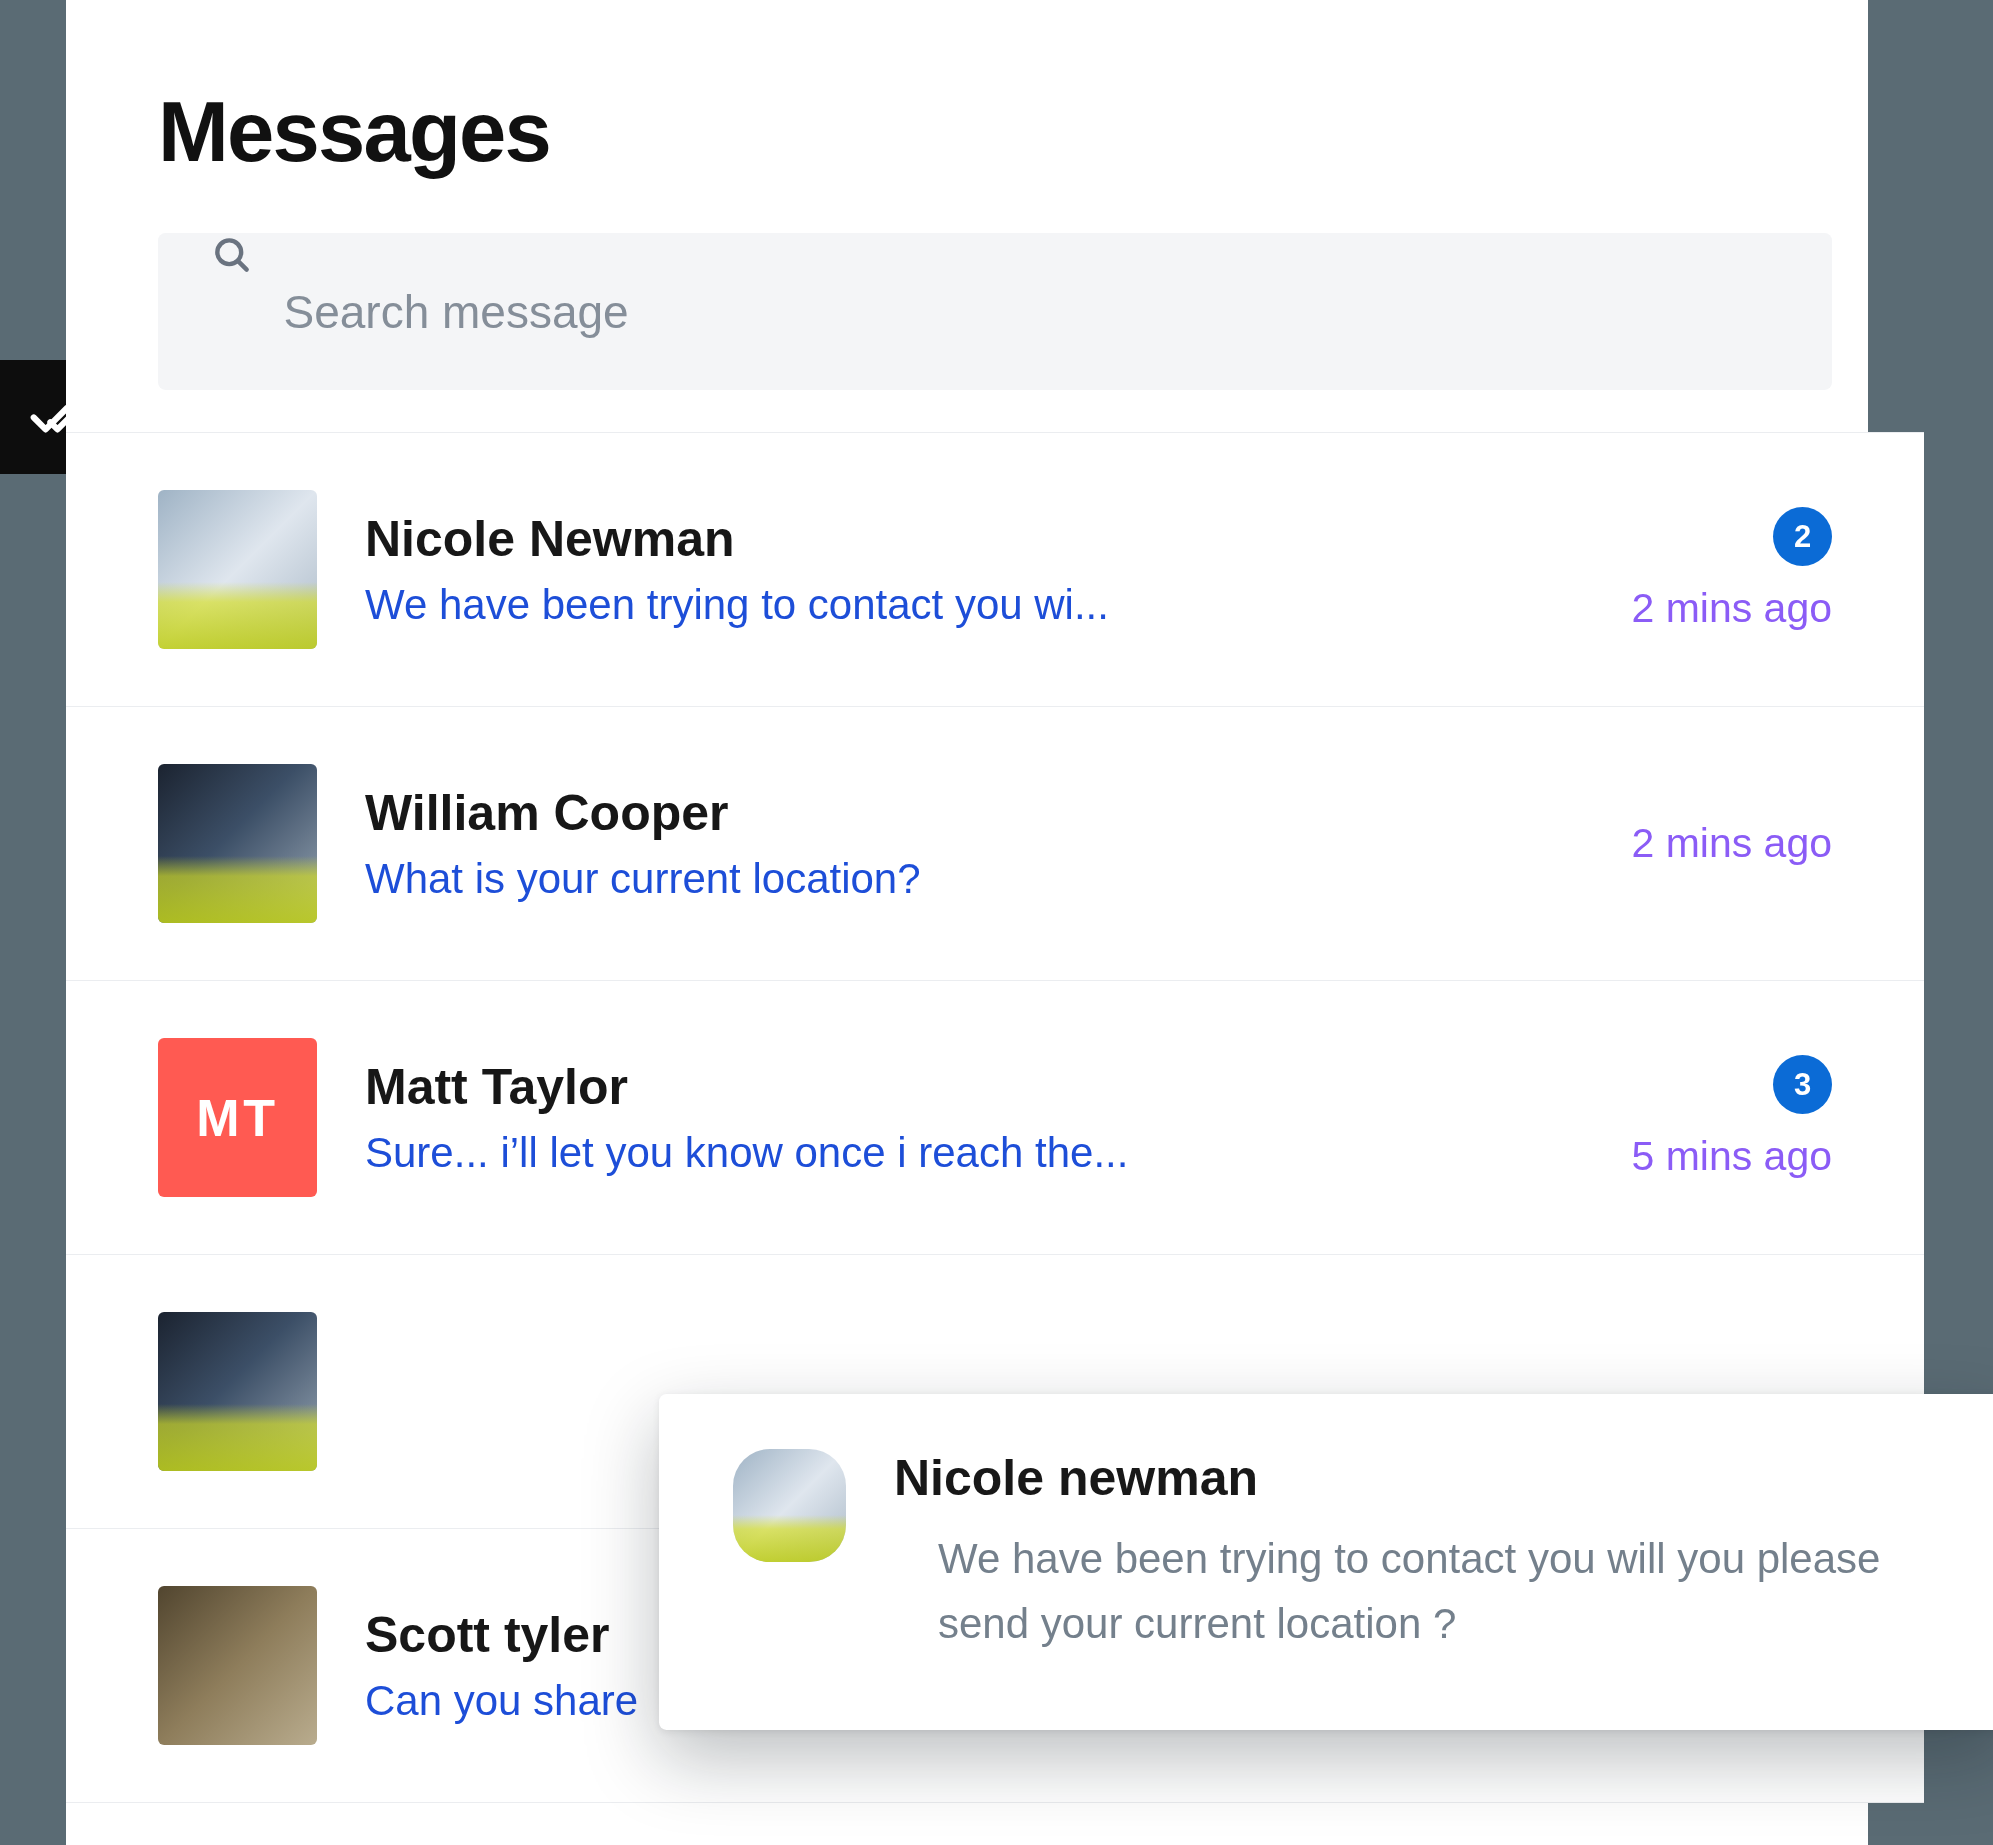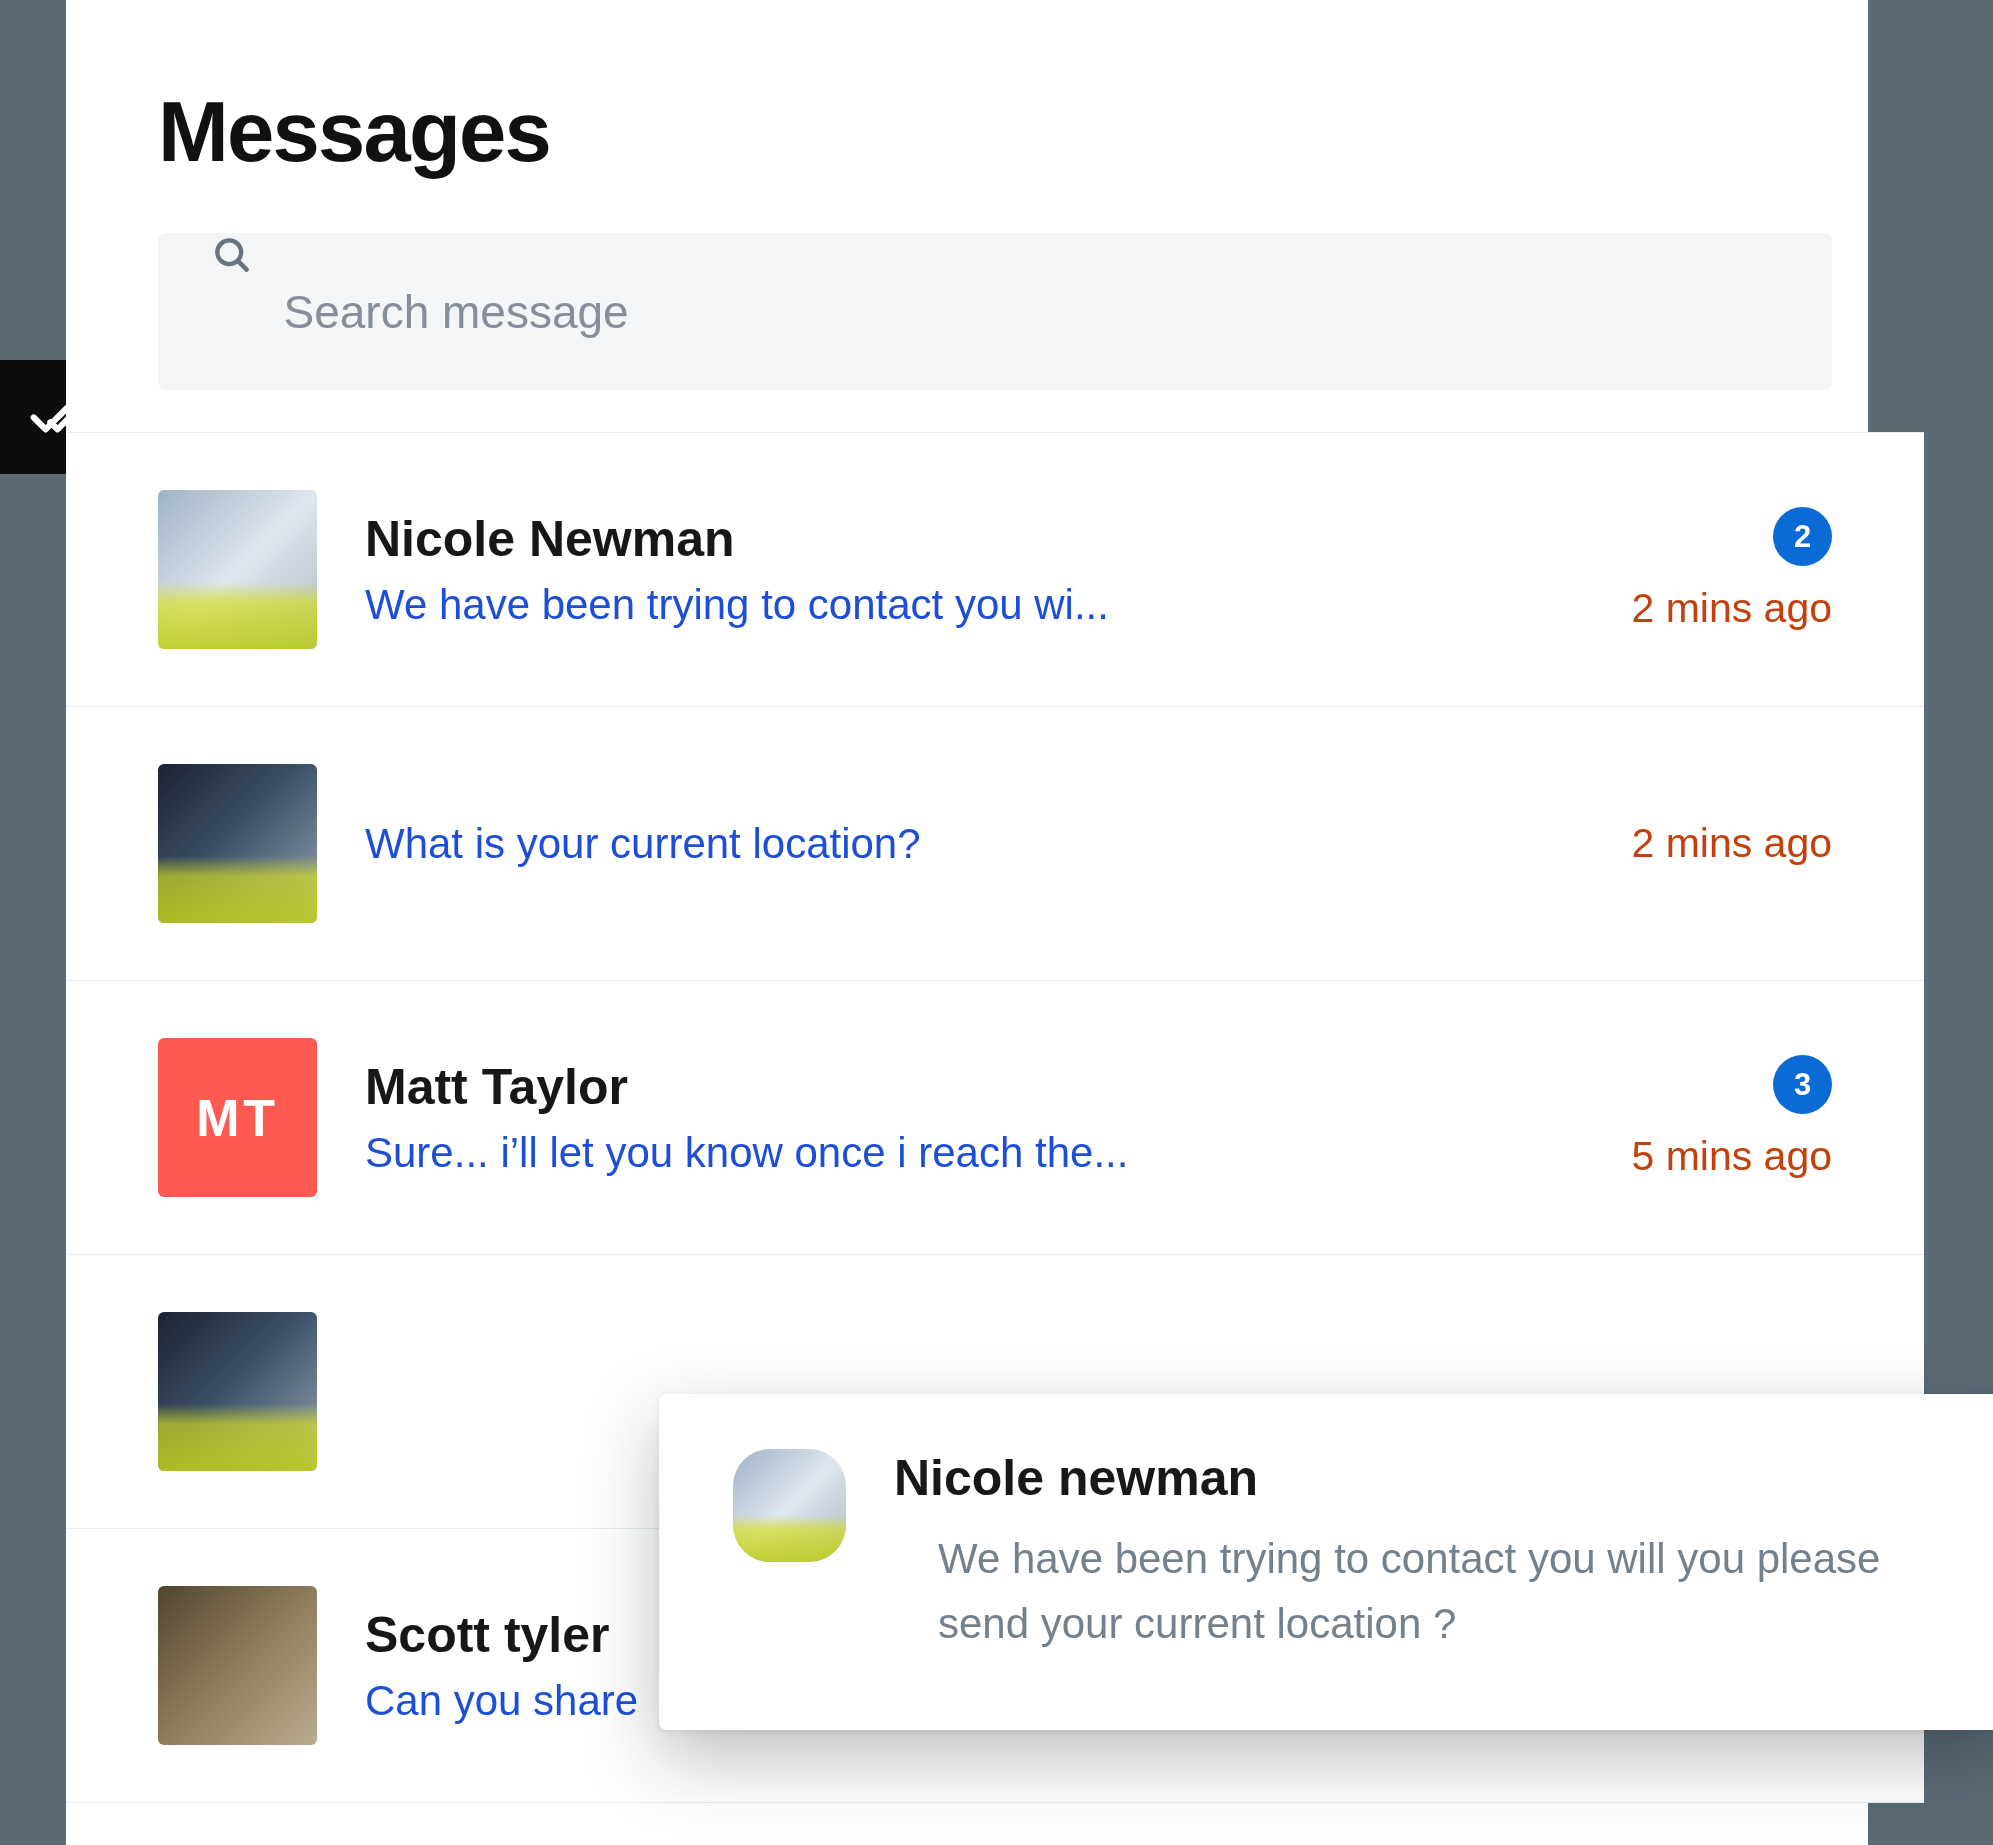--- a/index.html
+++ b/index.html
@@ -114,21 +114,21 @@
       background: #0b6bd6;
       color: #fff;
       font-size: 31px;
       font-weight: 700;
       display: flex;
       align-items: center;
       justify-content: center;
     }
     .time {
       font-size: 41px;
-      color: #c2410c;
+      color: #8b5cf6;
     }
 
     .side-tab {
       position: absolute;
       left: 0;
       top: 360px;
       width: 114px;
       height: 114px;
       background: #0d0d0d;
       display: flex;
@@ -199,20 +199,21 @@
         </div>
         <div class="row-meta">
           <div class="badge">2</div>
           <div class="time">2 mins ago</div>
         </div>
       </div>
 
       <div class="row">
         <div class="avatar photo-b hivis"></div>
         <div class="row-body">
+          <div class="row-name">William Cooper</div>
           <div class="row-snippet">What is your current location?</div>
         </div>
         <div class="row-meta">
           <div class="time">2 mins ago</div>
         </div>
       </div>
 
       <div class="row">
         <div class="avatar initials">MT</div>
         <div class="row-body">

